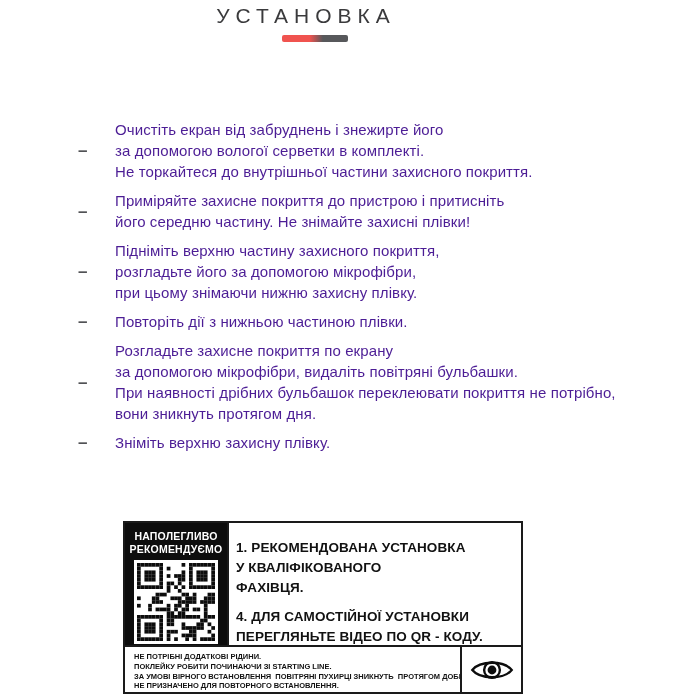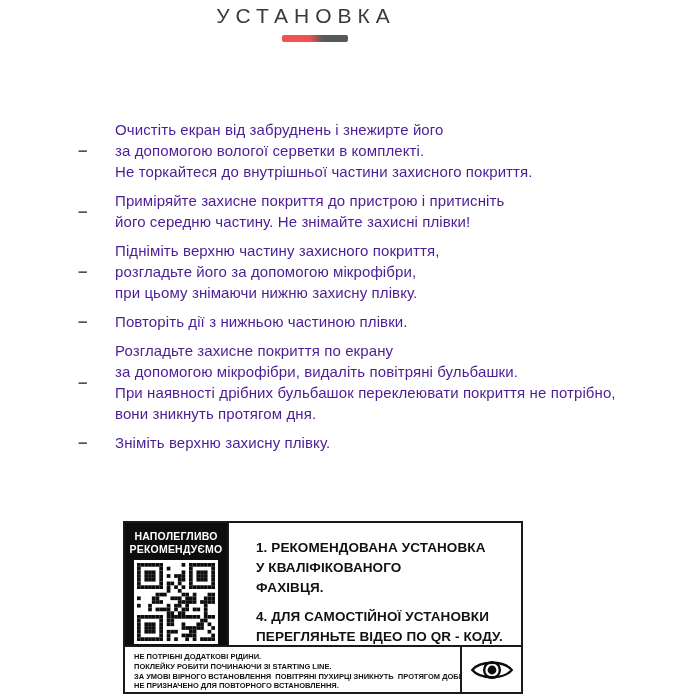--- a/index.html
+++ b/index.html
@@ -40,21 +40,21 @@
   }
   .badge-label{
     color:#ffffff;font-weight:bold;font-size:10.5px;line-height:13px;
     text-align:center;white-space:pre-line;padding-top:7px;letter-spacing:.2px;
   }
   .qr-wrap{
     margin-top:4px;background:#ffffff;padding:3px;line-height:0;
   }
   .qr-wrap svg{display:block;}
   .recommendations{
-    flex:1;padding:15px 0 0 27px;box-sizing:border-box;
+    flex:1;padding:15px 0 0 7px;box-sizing:border-box;
   }
   .recommendation-item{
     margin:0 0 9px 0;font-weight:bold;font-size:13.5px;line-height:20px;color:#111;
     white-space:pre-line;letter-spacing:.1px;
   }
   .rec-bottom{
     flex:0 0 45px;display:flex;border-top:2px solid #1a1a1a;
   }
   .fine-print{
     flex:1;border-right:2px solid #1a1a1a;padding:5px 4px 0 9px;box-sizing:border-box;

